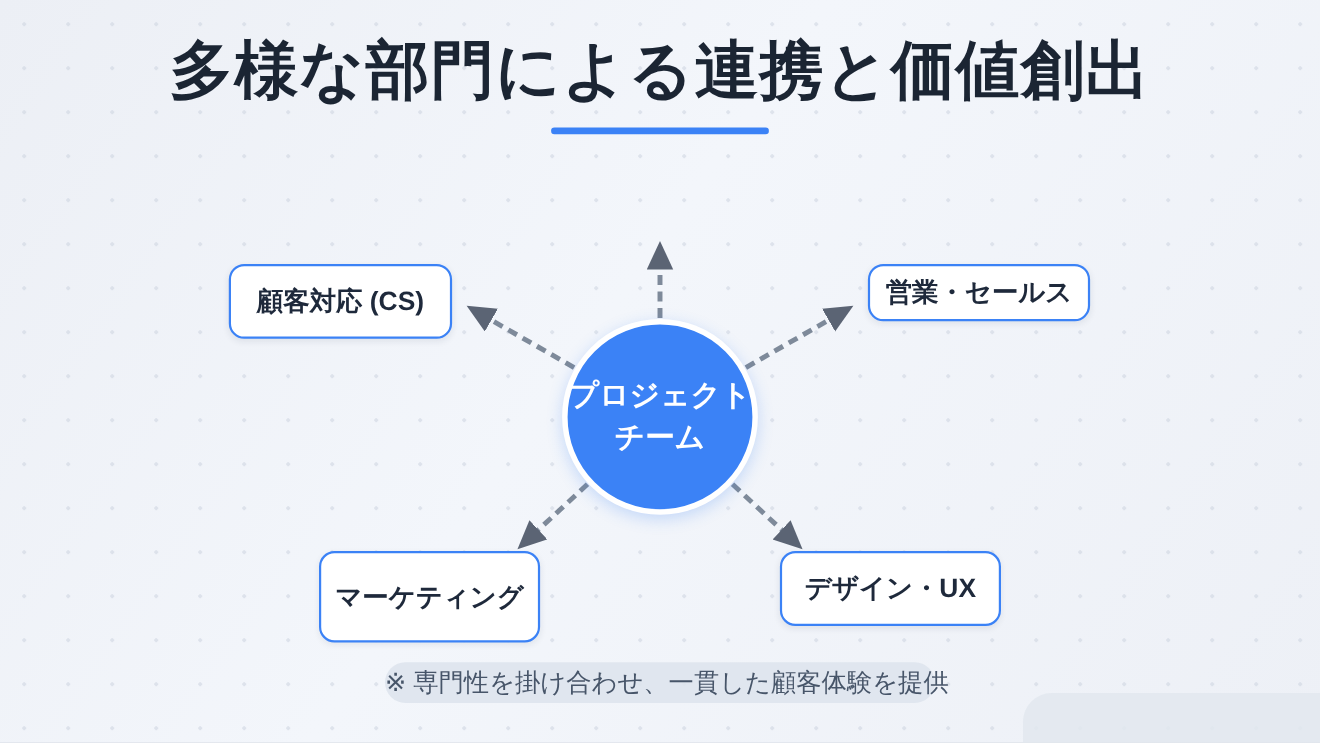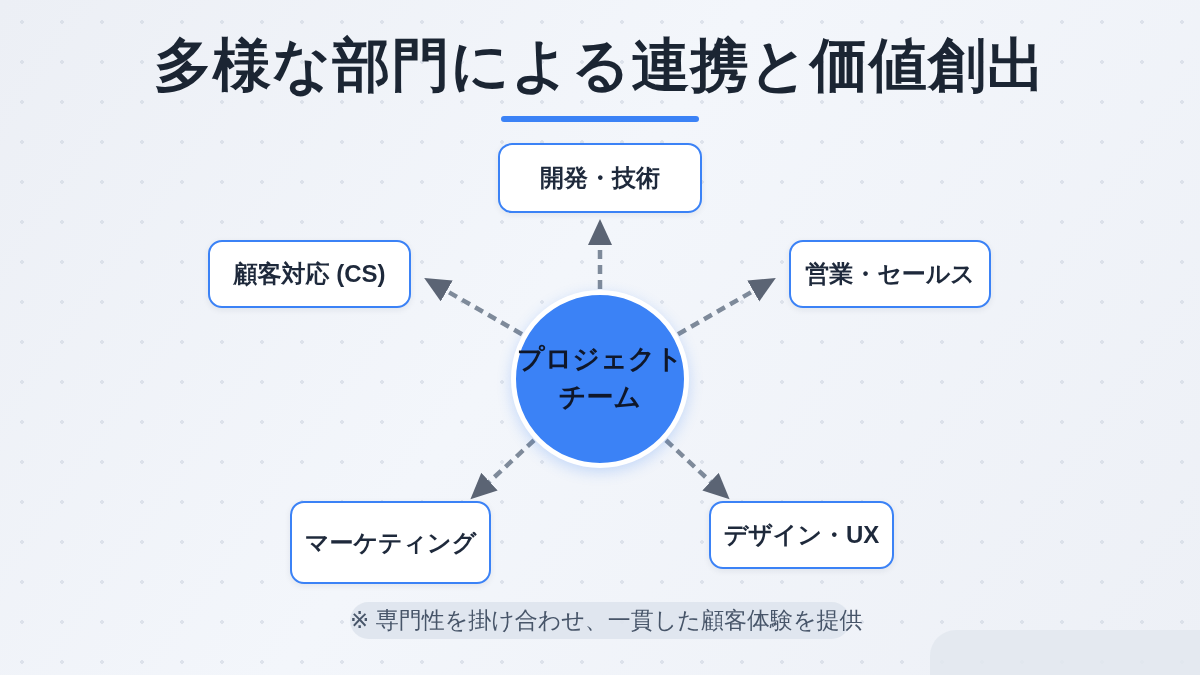--- a/index.html
+++ b/index.html
@@ -72,38 +72,38 @@
     align-items: center;
     justify-content: center;
     font-size: 24px;
     font-weight: 700;
     color: #1e293b;
     box-shadow: 0 2px 6px rgba(30, 41, 59, 0.08);
     white-space: nowrap;
   }
   .node-dev        { left: 498px; top: 143px; width: 204px; height: 70px; }
   .node-cs         { left: 208px; top: 240px; width: 203px; height: 68px; text-align: right; }
-  .node-sales      { left: 789px; top: 240px; width: 202px; height: 68px; }
+  .node-sales      { left: 789px; top: 240px; width: 202px; height: 52px; }
   .node-marketing  { left: 290px; top: 501px; width: 201px; height: 83px; }
-  .node-design     { left: 709px; top: 501px; width: 185px; height: 68px; }
+  .node-design     { left: 709px; top: 501px; width: 201px; height: 68px; }
   .center-circle {
     position: absolute;
     left: 511px;
     top: 290px;
     width: 178px;
     height: 178px;
     box-sizing: border-box;
     background: #3b82f6;
     border: 5px solid #ffffff;
     border-radius: 50%;
     display: flex;
     flex-direction: column;
     align-items: center;
     justify-content: center;
-    color: #0f172a;
+    color: #ffffff;
     font-size: 27px;
     font-weight: 700;
     line-height: 1.4;
     text-align: center;
     box-shadow: 0 4px 14px rgba(59, 130, 246, 0.25);
   }
   .footnote-pill {
     position: absolute;
     left: 350px;
     top: 602px;
@@ -141,21 +141,20 @@
     </defs>
     <g stroke="#7e8a9a" stroke-width="4.5" stroke-dasharray="9 6" fill="none">
       <line x1="600" y1="379" x2="600" y2="243" marker-end="url(#arrowhead)"></line>
       <line x1="600" y1="379" x2="445" y2="290" marker-end="url(#arrowhead)"></line>
       <line x1="600" y1="379" x2="755" y2="290" marker-end="url(#arrowhead)"></line>
       <line x1="600" y1="379" x2="488" y2="483" marker-end="url(#arrowhead)"></line>
       <line x1="600" y1="379" x2="712" y2="483" marker-end="url(#arrowhead)"></line>
     </g>
   </svg>
 
-  <div class="dept-node node-dev">開発・技術</div>
 
   <div class="dept-node node-cs">顧客対応 (CS)</div>
 
   <div class="dept-node node-sales">営業・セールス</div>
 
   <div class="dept-node node-marketing">マーケティング</div>
 
   <div class="dept-node node-design">デザイン・UX</div>
 
   <div class="center-circle">

